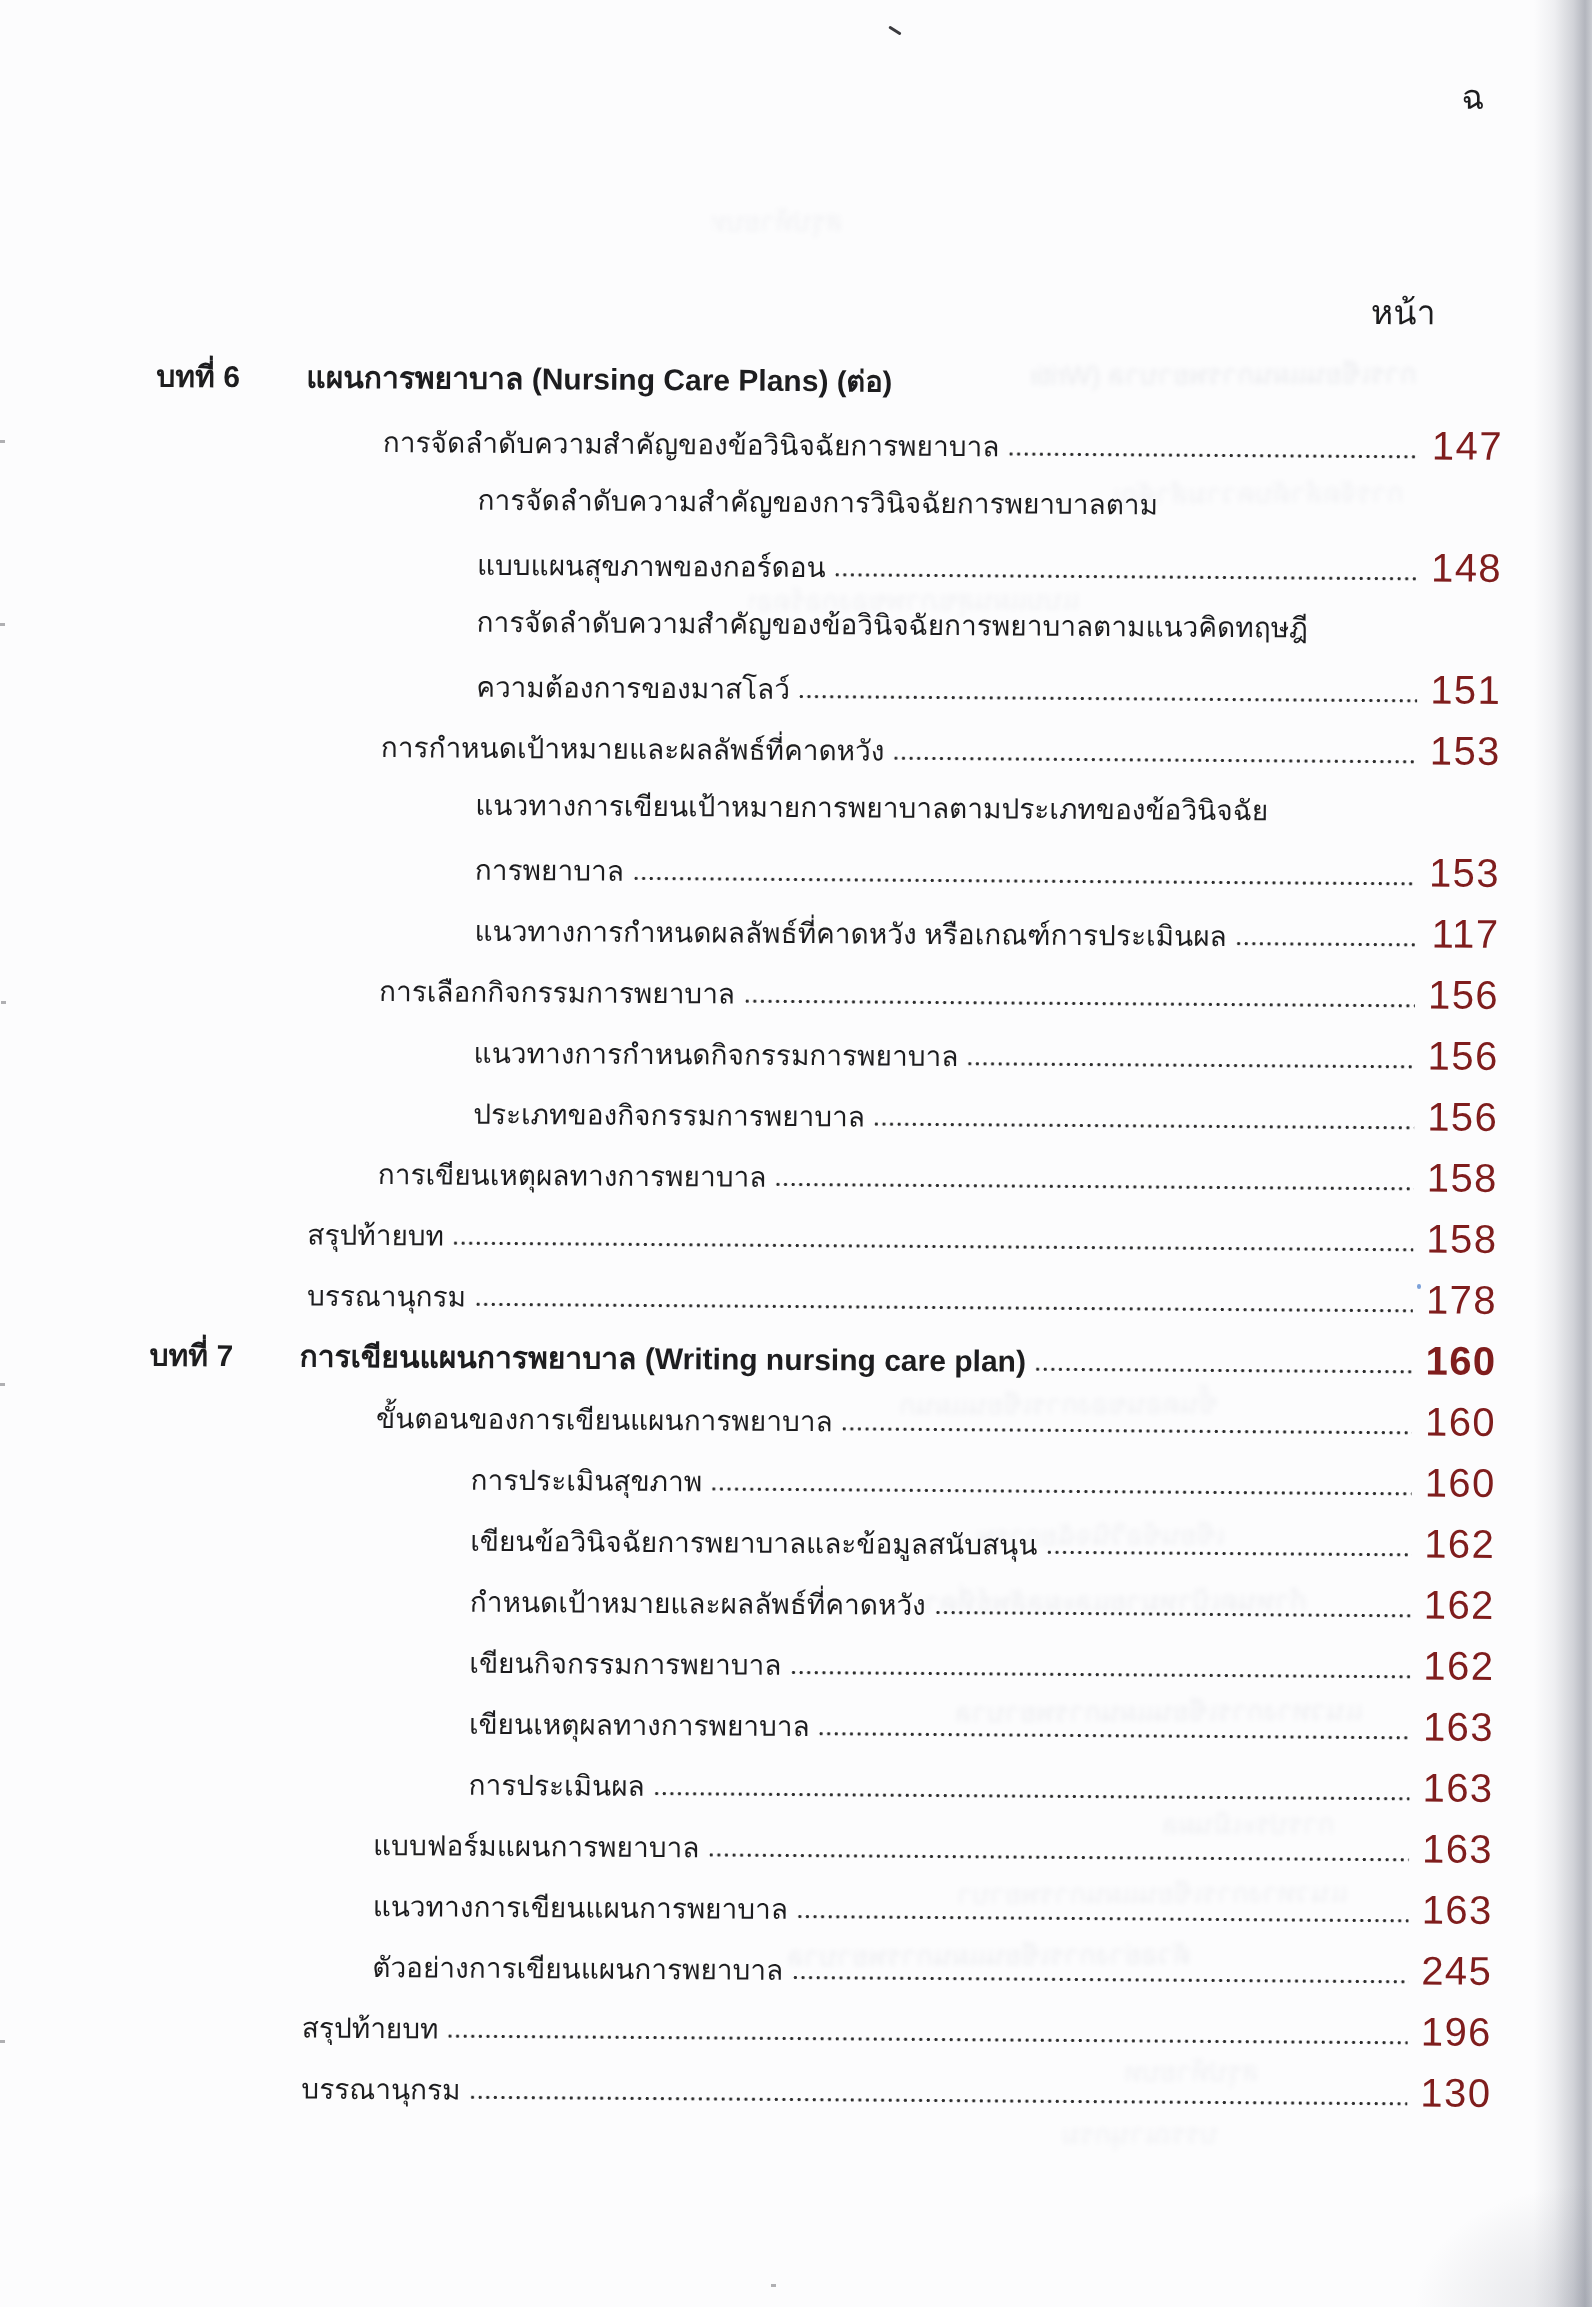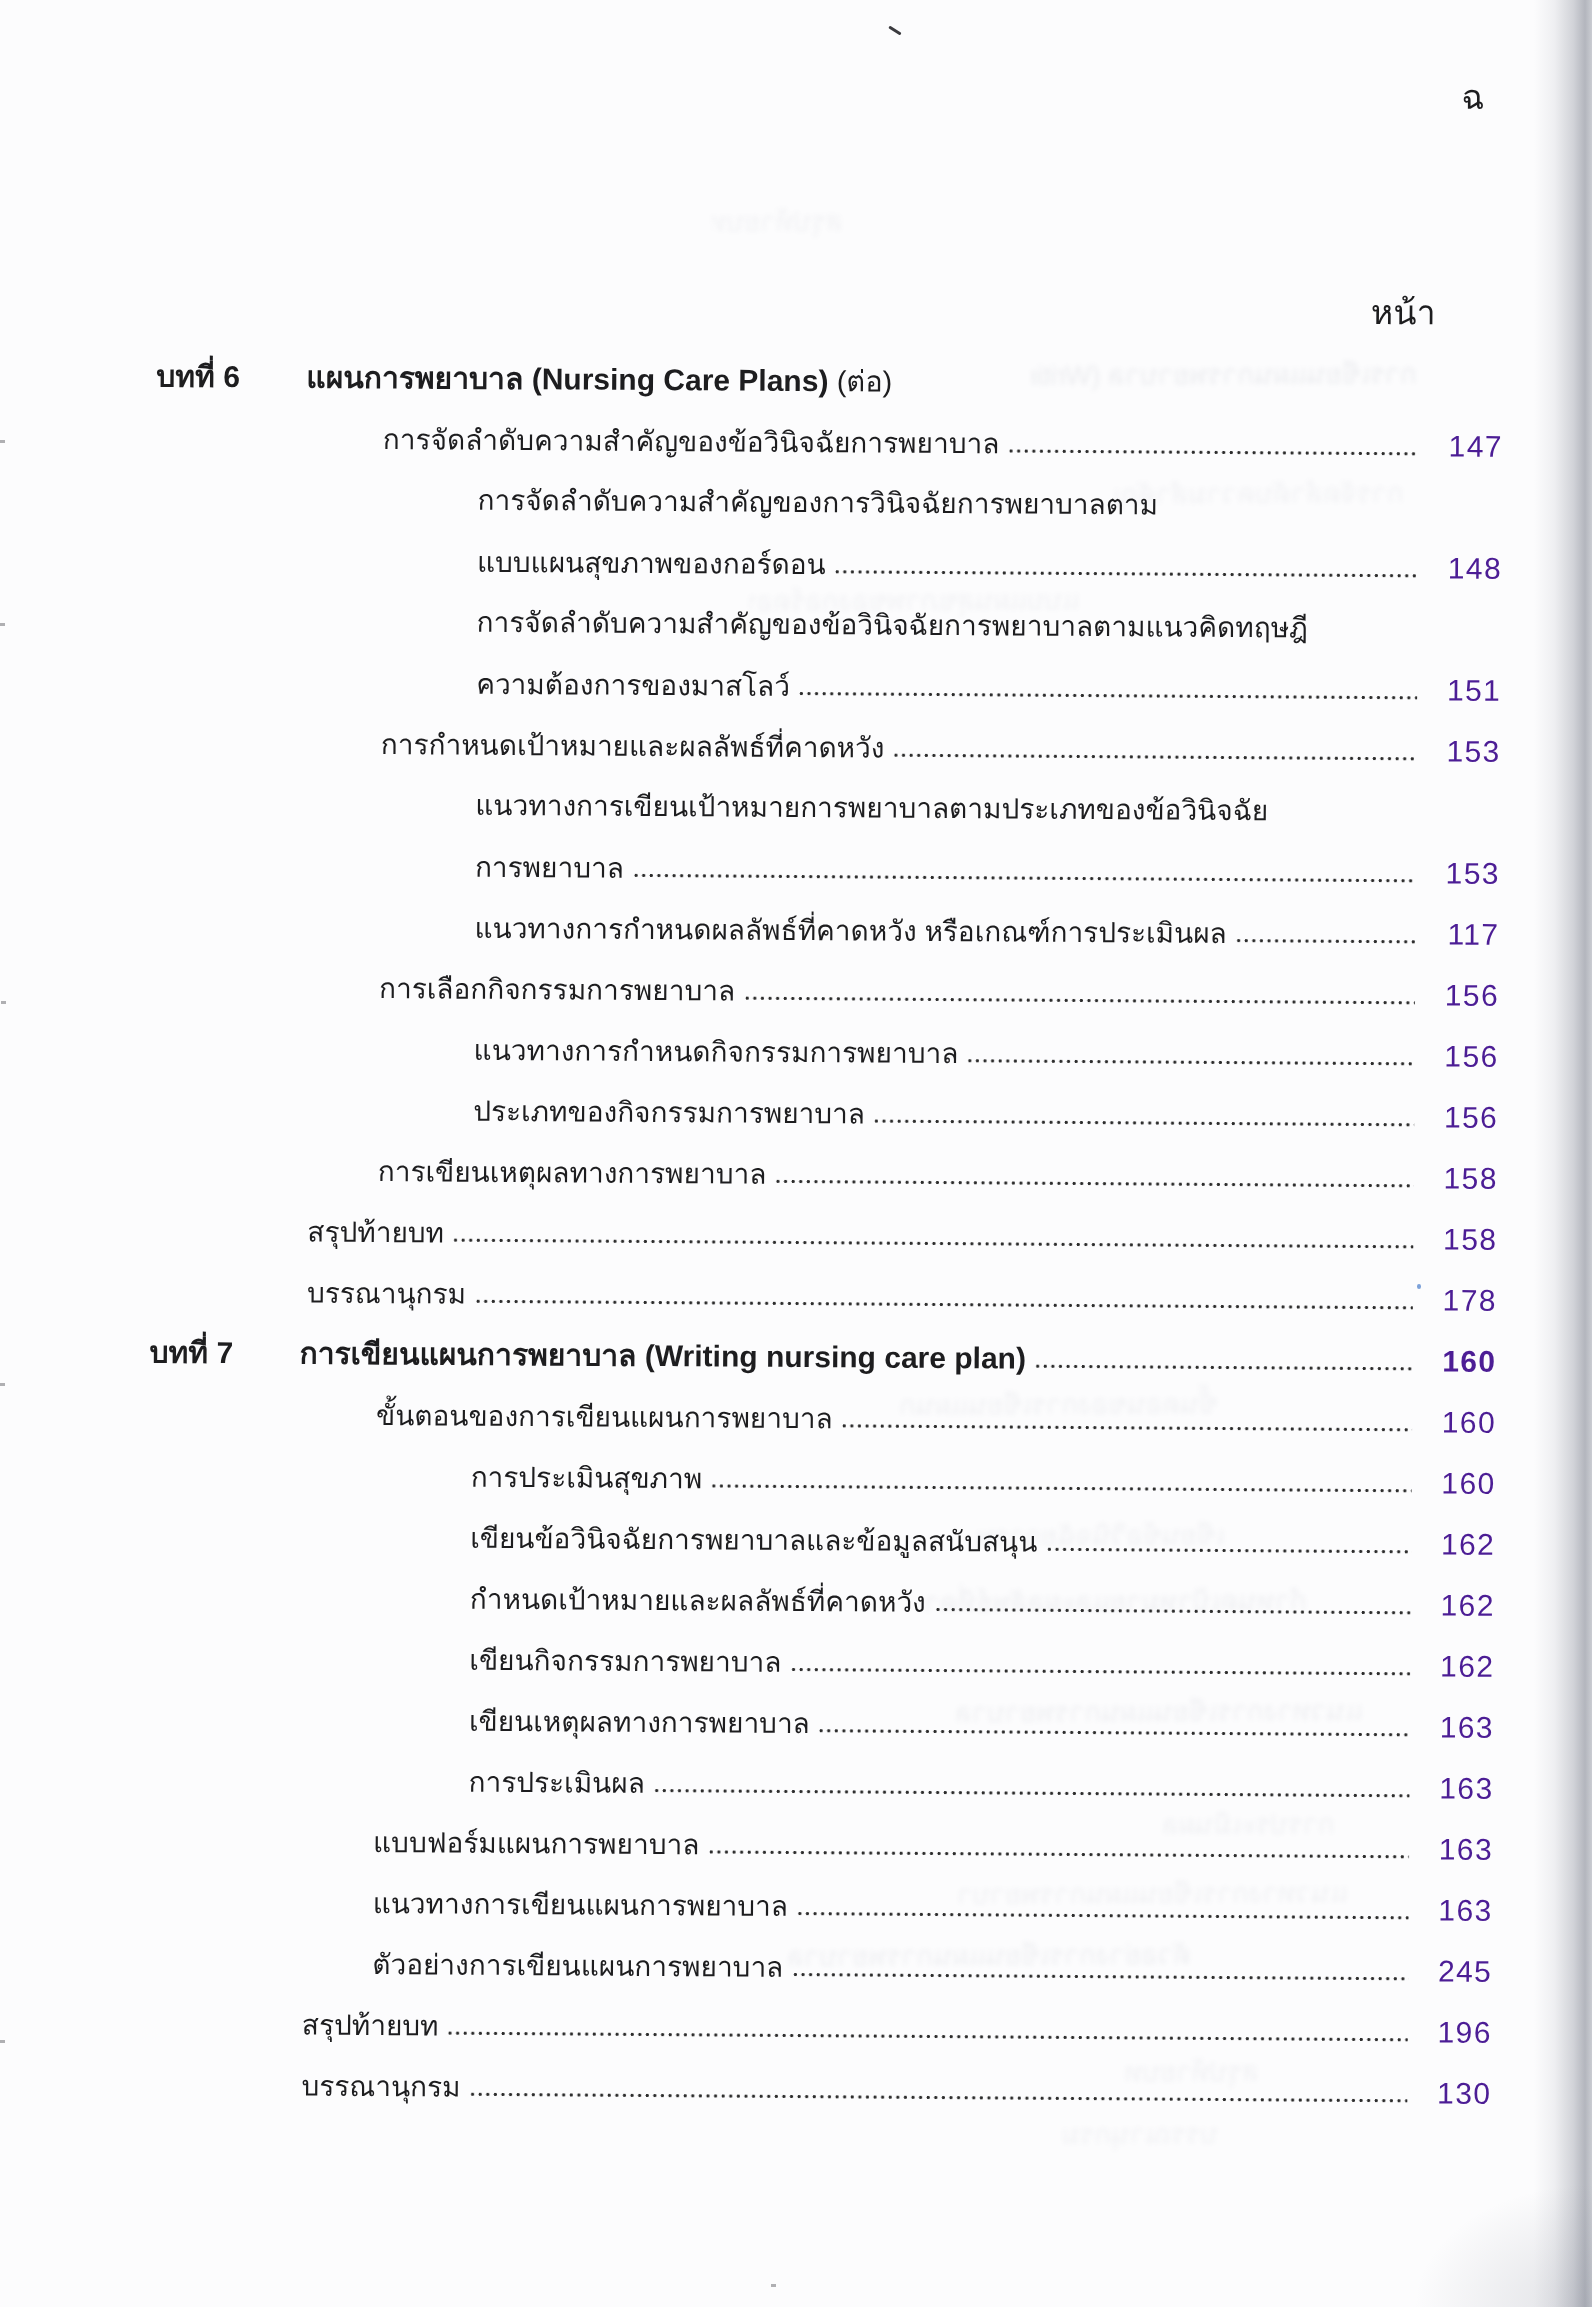--- a/index.html
+++ b/index.html
@@ -11,30 +11,30 @@
   }
   .content { position:absolute; inset:0; transform:rotate(0.4deg); transform-origin:796px 289px; }
 
   .folio { position:absolute; left:1460px; top:72px; font-size:34px; line-height:41px; }
   .page-col-header { position:absolute; left:1371px; top:281px; font-size:34px; line-height:55px; }
 
   .toc { position:absolute; left:157px; top:350px; width:1347px; }
   .row { display:flex; align-items:baseline; height:61px; line-height:61px; font-size:28px; white-space:nowrap; }
   .row .ch { flex:none; width:150px; font-weight:bold; font-size:30px; }
   .lvl-chapter { font-size:30px; font-weight:bold; }
-  .lvl-chapter .sfx { font-weight:normal; margin-left:8.3px; font-size:29px; }
+  .lvl-chapter .sfx { font-weight:bold; margin-left:8.3px; font-size:29px; }
   .lvl-0 .lbl { margin-left:157px; }
   .lvl-1 .lbl { margin-left:227px; }
   .lvl-2 .lbl { margin-left:322px; }
   .leader {
     flex:1 1 auto; height:4.8px; margin-left:9.6px; min-width:20.6px;
     background-image:radial-gradient(circle at 2.1px 2.4px, #2c2c2c 1.4px, rgba(0,0,0,0) 1.8px);
     background-size:7.6px 4.8px; background-repeat:repeat-x; background-position:left bottom;
   }
-  .pg { flex:none; width:84px; text-align:right; font-size:30px; letter-spacing:1.4px; color:#4c1d95; }
+  .pg { flex:none; width:84px; text-align:right; font-size:40px; letter-spacing:1.4px; color:#7f1d1d; }
 
   
   .spine-shadow {
     position:absolute; top:0; right:0; bottom:0; width:58px; pointer-events:none;
     background:linear-gradient(to right,
       rgba(120,125,140,0) 0%, rgba(120,125,140,0.10) 35%,
       rgba(110,115,130,0.30) 68%, rgba(100,105,120,0.48) 88%, rgba(128,133,146,0.40) 100%);
   }
   .corner-shade {
     position:absolute; right:0; bottom:0; width:179px; height:124px; pointer-events:none;

